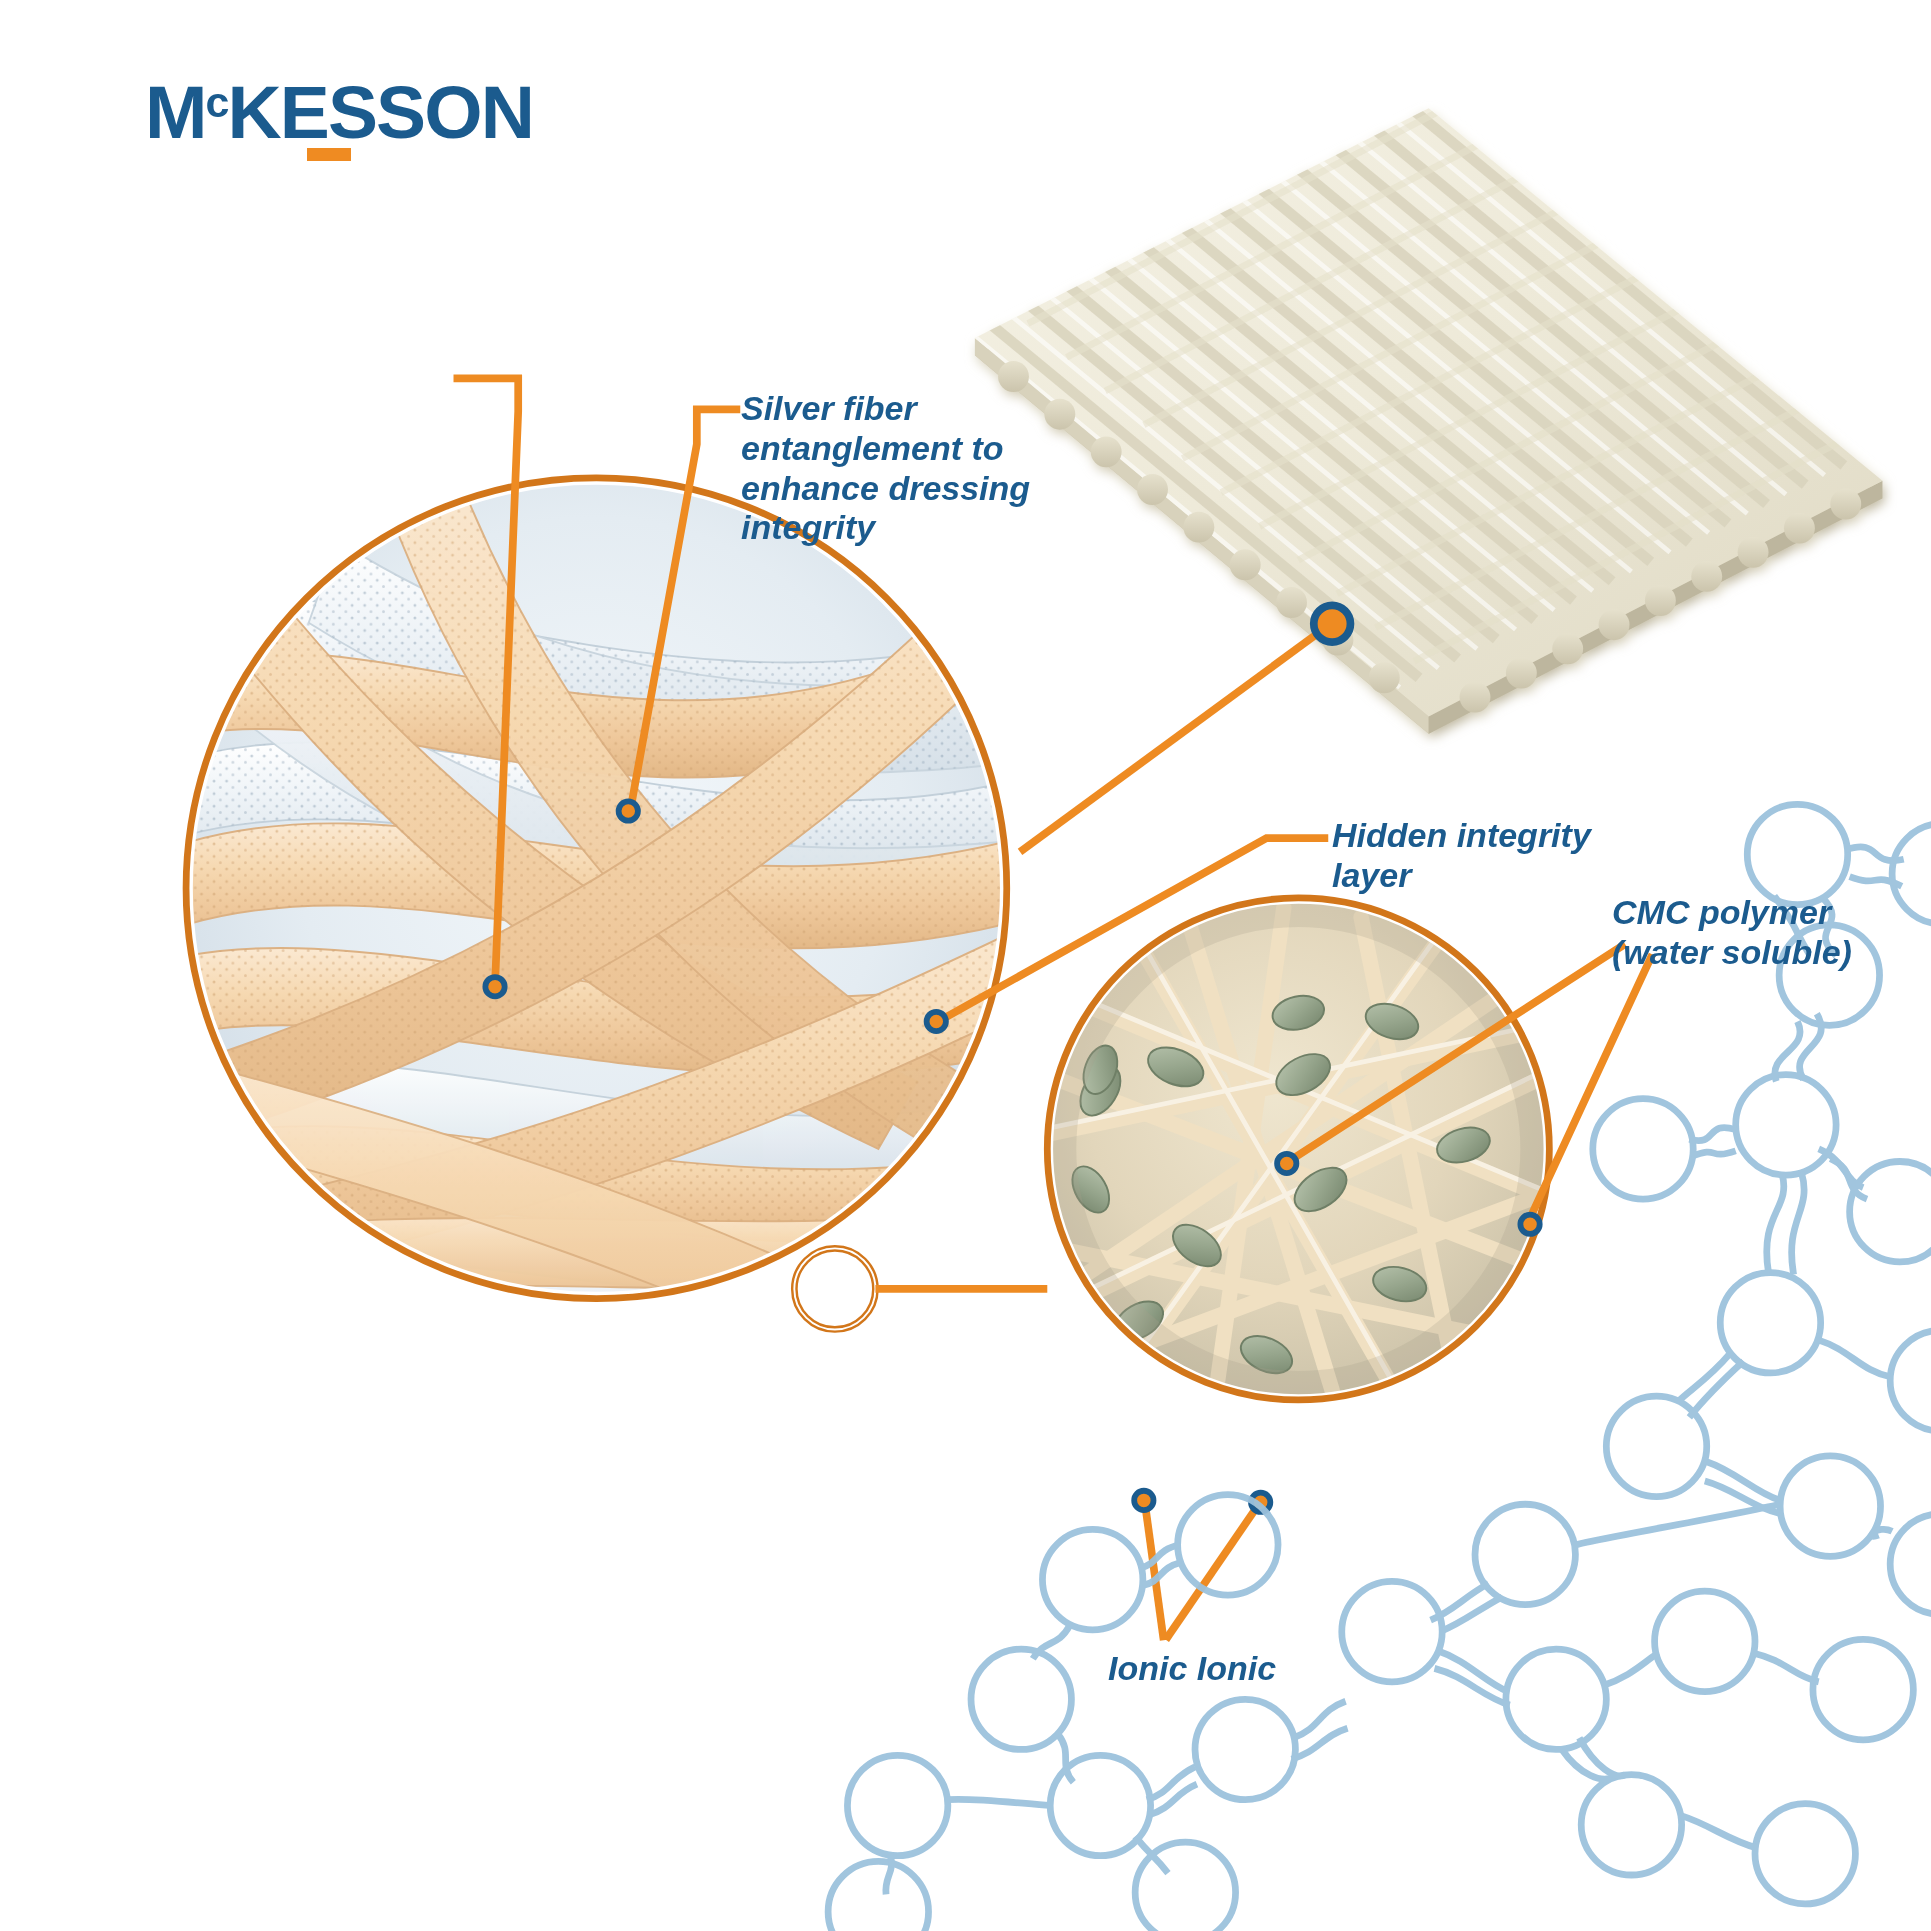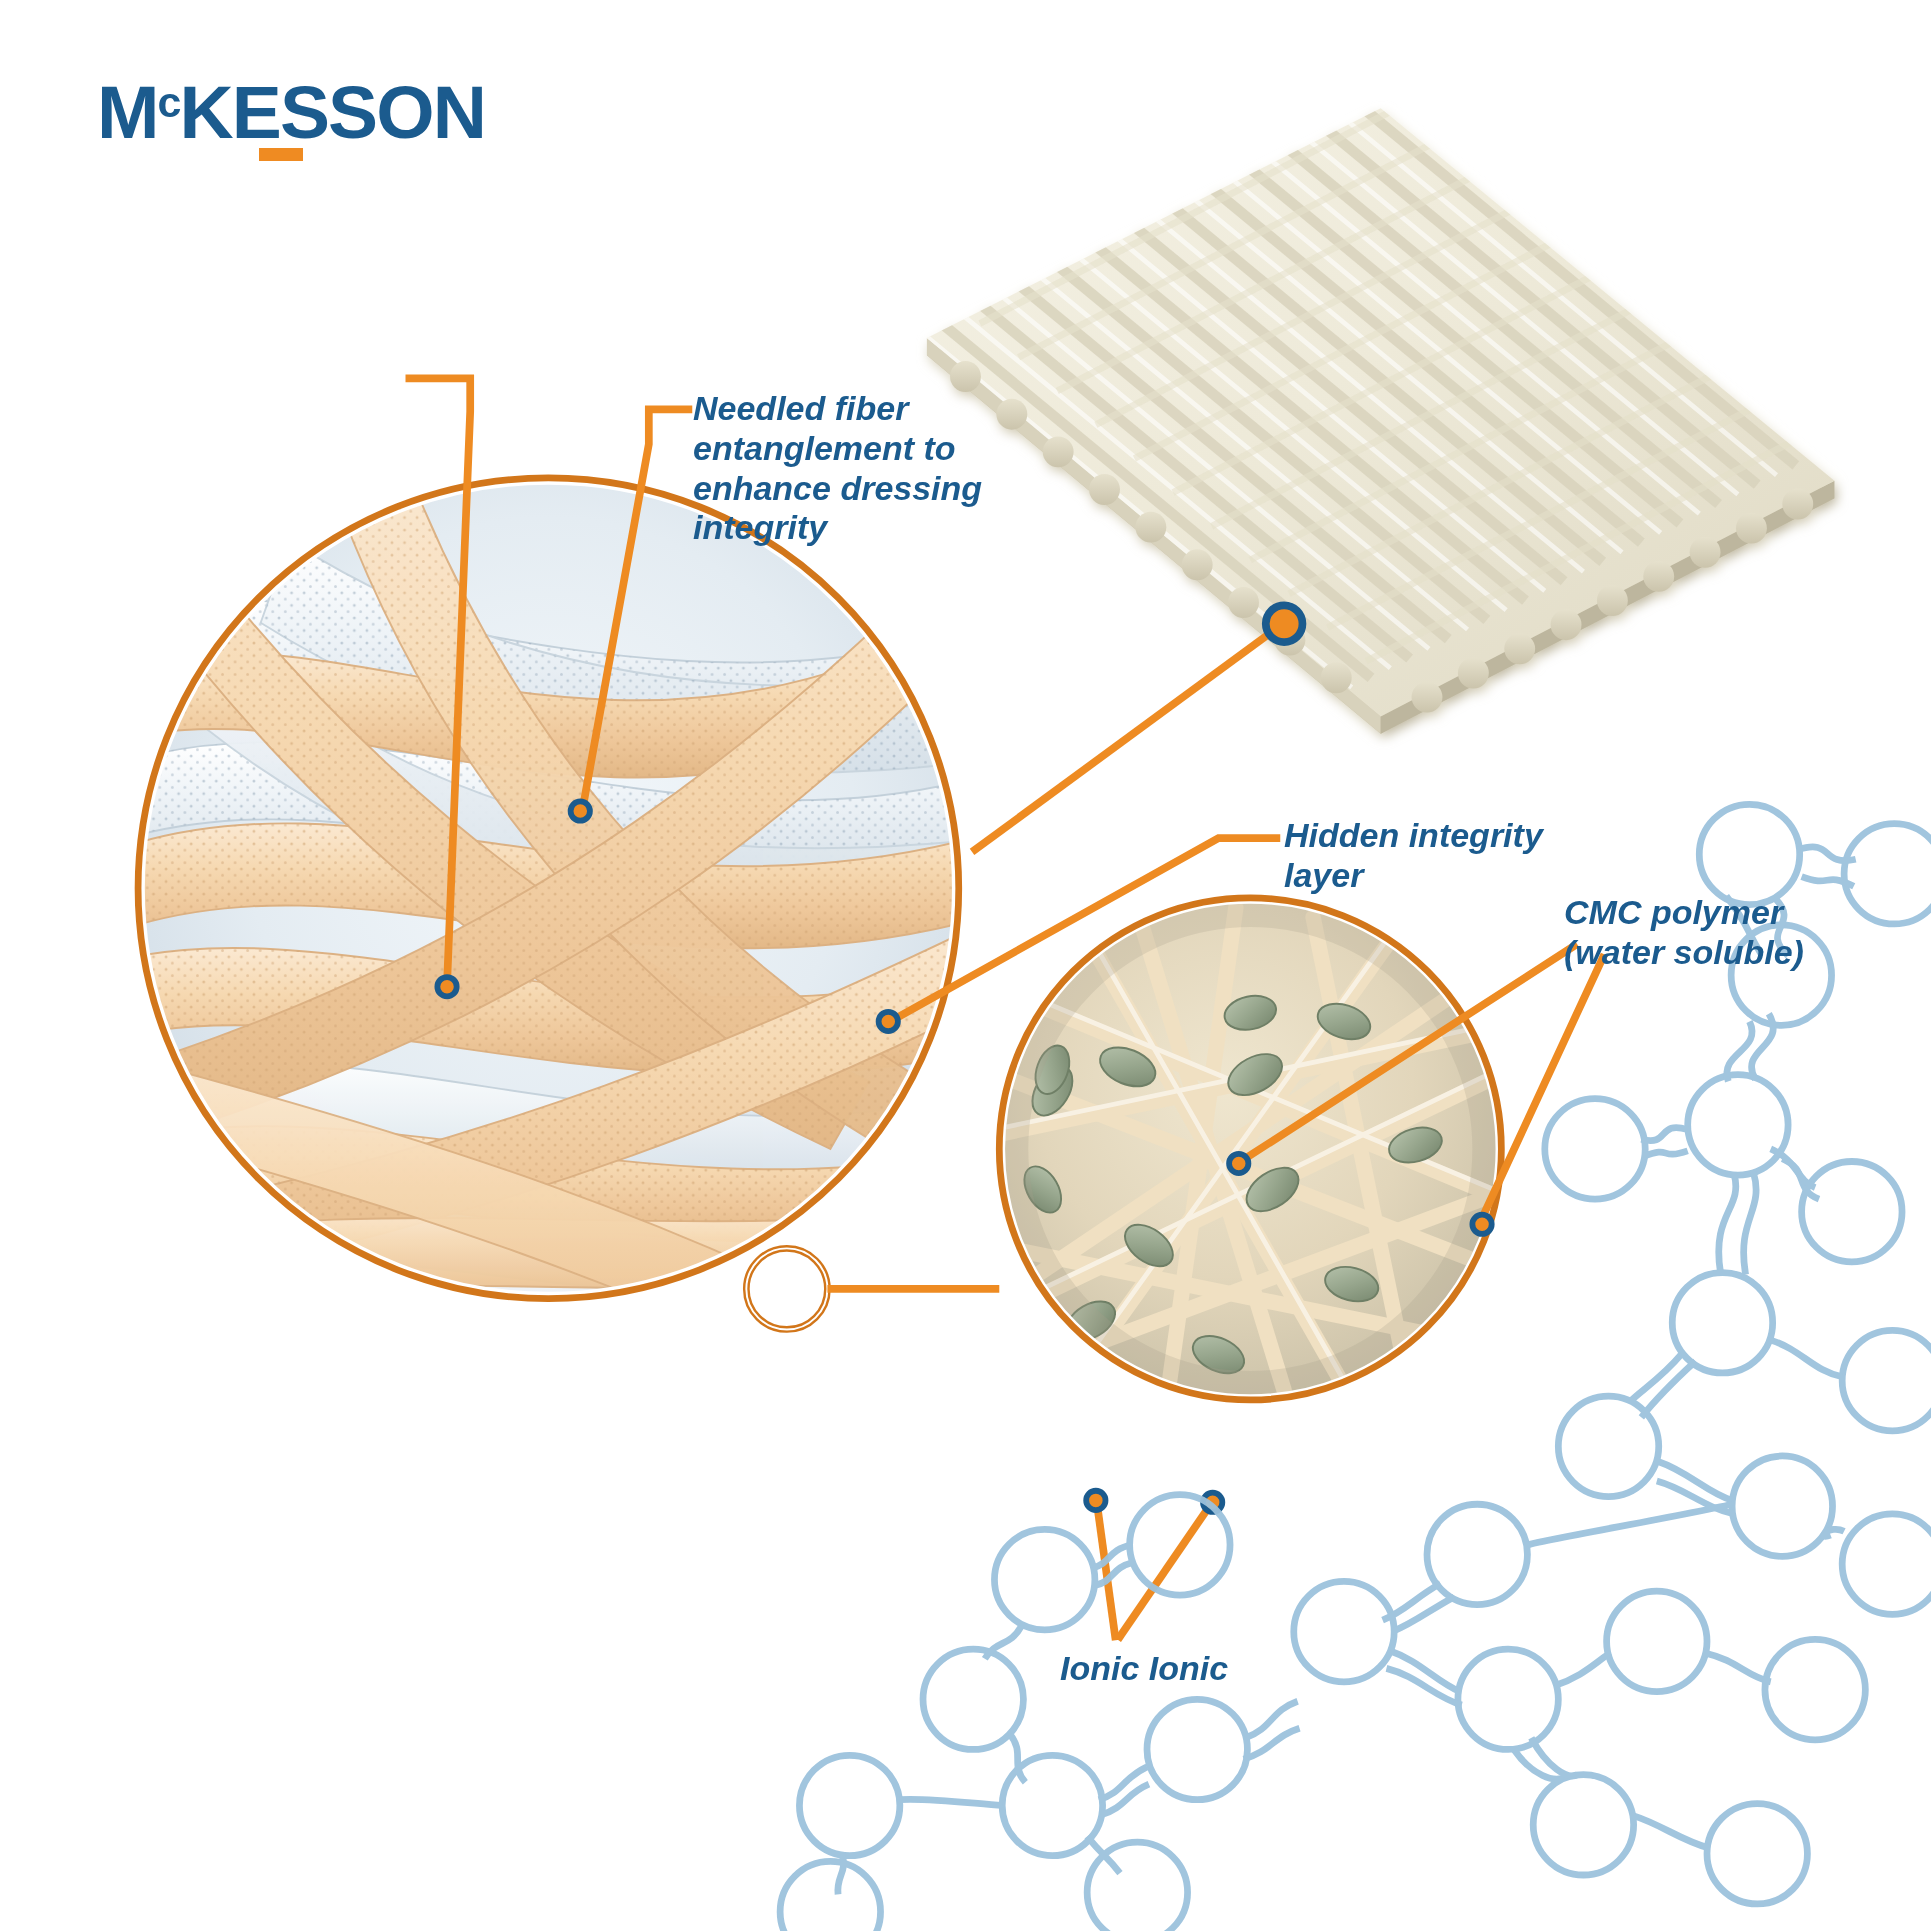--- a/index.html
+++ b/index.html
@@ -1,20 +1,20 @@
 <!DOCTYPE html>
 <html><head>
 <meta charset="utf-8">
 <title>McKesson Wound Dressing Infographic</title>
 <style>
   * { margin:0; padding:0; box-sizing:border-box; }
   html,body { width:1931px; height:1931px; background:#ffffff; overflow:hidden; }
   body { font-family:"Liberation Sans", sans-serif; position:relative; }
 
-  #stage { position:absolute; inset:0; width:1550px; height:1931px; }
+  #stage { position:absolute; inset:0; width:1550px; height:1931px;margin-left:48px; }
 
   svg.layer { position:absolute; left:0; top:0; width:1931px; height:1931px; }
 
   
   #logo { position:absolute; left:97px; top:75px; }
   #logo .word {
     font-family:"Liberation Sans", sans-serif;
     font-weight:bold; font-size:75px; letter-spacing:-1.9px;
     color:#1b5b8e; line-height:1; white-space:nowrap;
   }
@@ -426,21 +426,21 @@
         <circle cx="860" cy="1980" r="52"></circle>
         <path d="M872 1920 C 878 1940, 866 1942, 868 1962"></path>
 
         <circle cx="1960" cy="1620" r="52"></circle>
         <path d="M1896 1590 C 1880 1596, 1894 1578, 1910 1586"></path>
       </g>
     </g>
   </svg>
 
 
-  <div class="callout" id="txt-needled">Needled fiber entanglement to enhance dressing integrity</div>
+  <div class="callout" id="txt-needled">Silver fiber entanglement to enhance dressing integrity</div>
 
   <div class="callout" id="txt-cmc">CMC polymer (water soluble)</div>
 
   <div class="callout" id="txt-hidden">Hidden integrity layer</div>
 
   <div class="callout" id="txt-silver">Ionic Ionic</div>
 
 </div>
 
 

